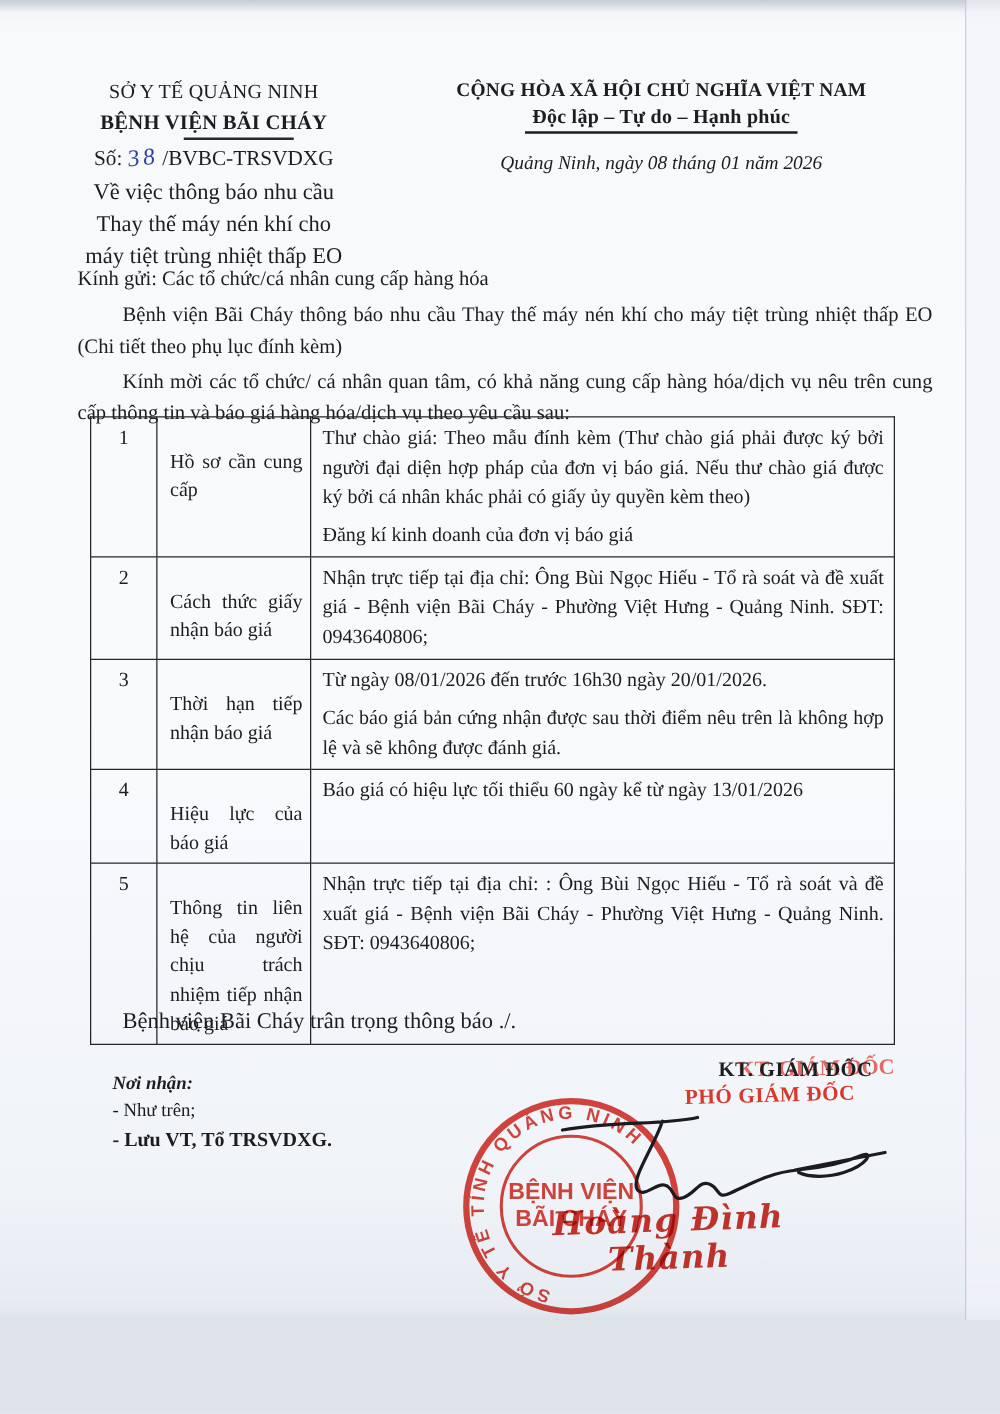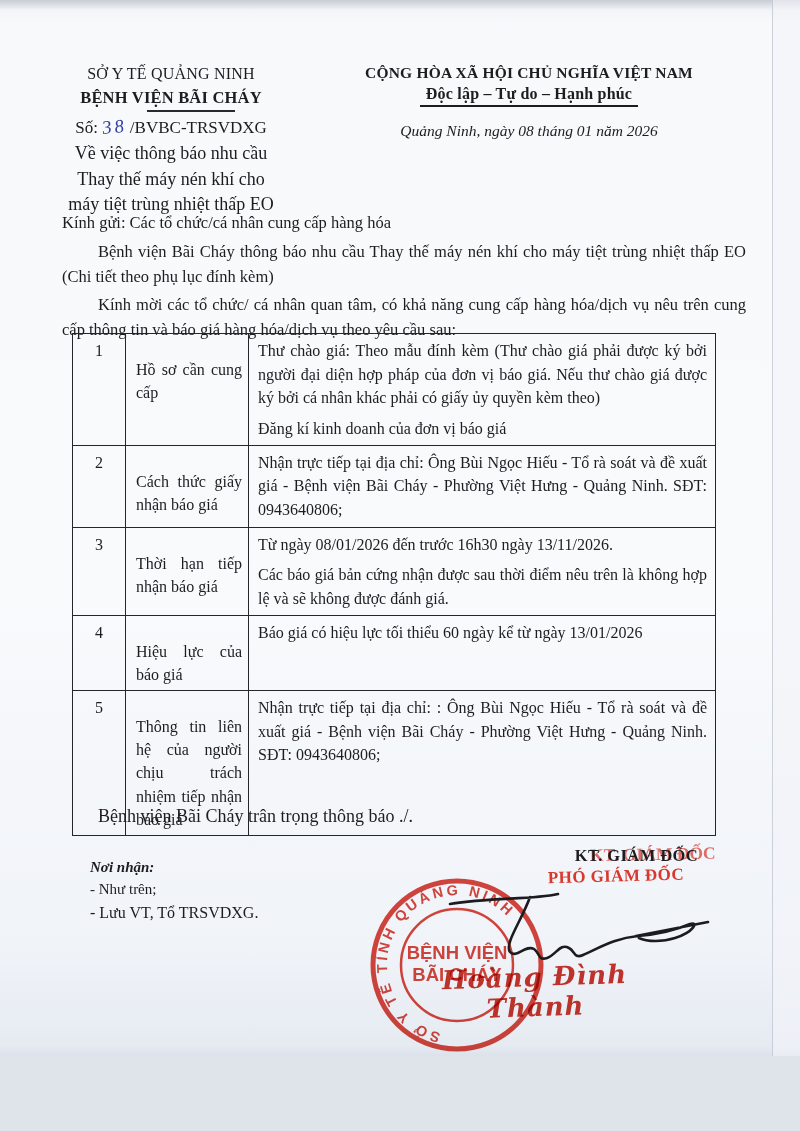--- a/index.html
+++ b/index.html
@@ -47,21 +47,21 @@
   td.stt{text-align:center;padding-top:8px;font-size:16px;}
   td.nd{padding:24px 6px 4px 10px;text-align:justify;line-height:1.45;}
   td.dt{padding:5px 8px 4px 9px;line-height:1.48;text-align:justify;}
   td.dt p{margin:0 0 7px;}
   td.dt p:last-child{margin-bottom:0;}
 
   
   .closing{position:absolute;left:62px;top:806px;width:684px;font-size:18px;text-indent:36px;}
   .recipients{position:absolute;left:90px;top:857px;font-size:15px;line-height:1.45;}
   .recipients .label{font-weight:bold;font-style:italic;}
-  .recipients .r2{font-size:16px;}
+  .recipients .r2{font-size:16px;font-weight:bold;}
 
   .sign-titles{position:absolute;left:368px;top:846px;width:330px;text-align:right;}
   .t1-wrap{position:relative;display:inline-block;}
   .t1-black{position:relative;font-size:16.5px;font-weight:bold;letter-spacing:.4px;z-index:2;}
   .t1-red{position:absolute;left:15px;top:-2px;width:100%;font-size:17.5px;font-weight:bold;
     color:#d8382e;opacity:.72;white-space:nowrap;z-index:1;transform:rotate(-1deg);}
   .t2-red{font-size:17px;font-weight:bold;color:#d8382e;margin-top:3px;
     transform:translateX(-14px) rotate(-1.5deg);letter-spacing:.4px;}
 
   .stamp{position:absolute;left:366px;top:874px;width:182px;height:182px;mix-blend-mode:multiply;opacity:.93;}
@@ -122,21 +122,21 @@
       <td class="stt">2</td>
       <td class="nd">Cách thức giấy nhận báo giá</td>
       <td class="dt">
         <p>Nhận trực tiếp tại địa chỉ: Ông Bùi Ngọc Hiếu - Tổ rà soát và đề xuất giá - Bệnh viện Bãi Cháy - Phường Việt Hưng - Quảng Ninh. SĐT: 0943640806;</p>
       </td>
     </tr>
     <tr style="height:86px;">
       <td class="stt">3</td>
       <td class="nd">Thời hạn tiếp nhận báo giá</td>
       <td class="dt">
-        <p>Từ ngày 08/01/2026 đến trước 16h30 ngày  13/11/2026.</p>
+        <p>Từ ngày 08/01/2026 đến trước 16h30 ngày  20/01/2026.</p>
         <p>Các báo giá bản cứng nhận được sau thời điểm nêu trên là không hợp lệ và sẽ không được đánh giá.</p>
       </td>
     </tr>
     <tr style="height:57px;">
       <td class="stt">4</td>
       <td class="nd">Hiệu lực của báo giá</td>
       <td class="dt">
         <p>Báo giá có hiệu lực tối thiểu 60 ngày kể từ ngày 13/01/2026</p>
       </td>
     </tr>

